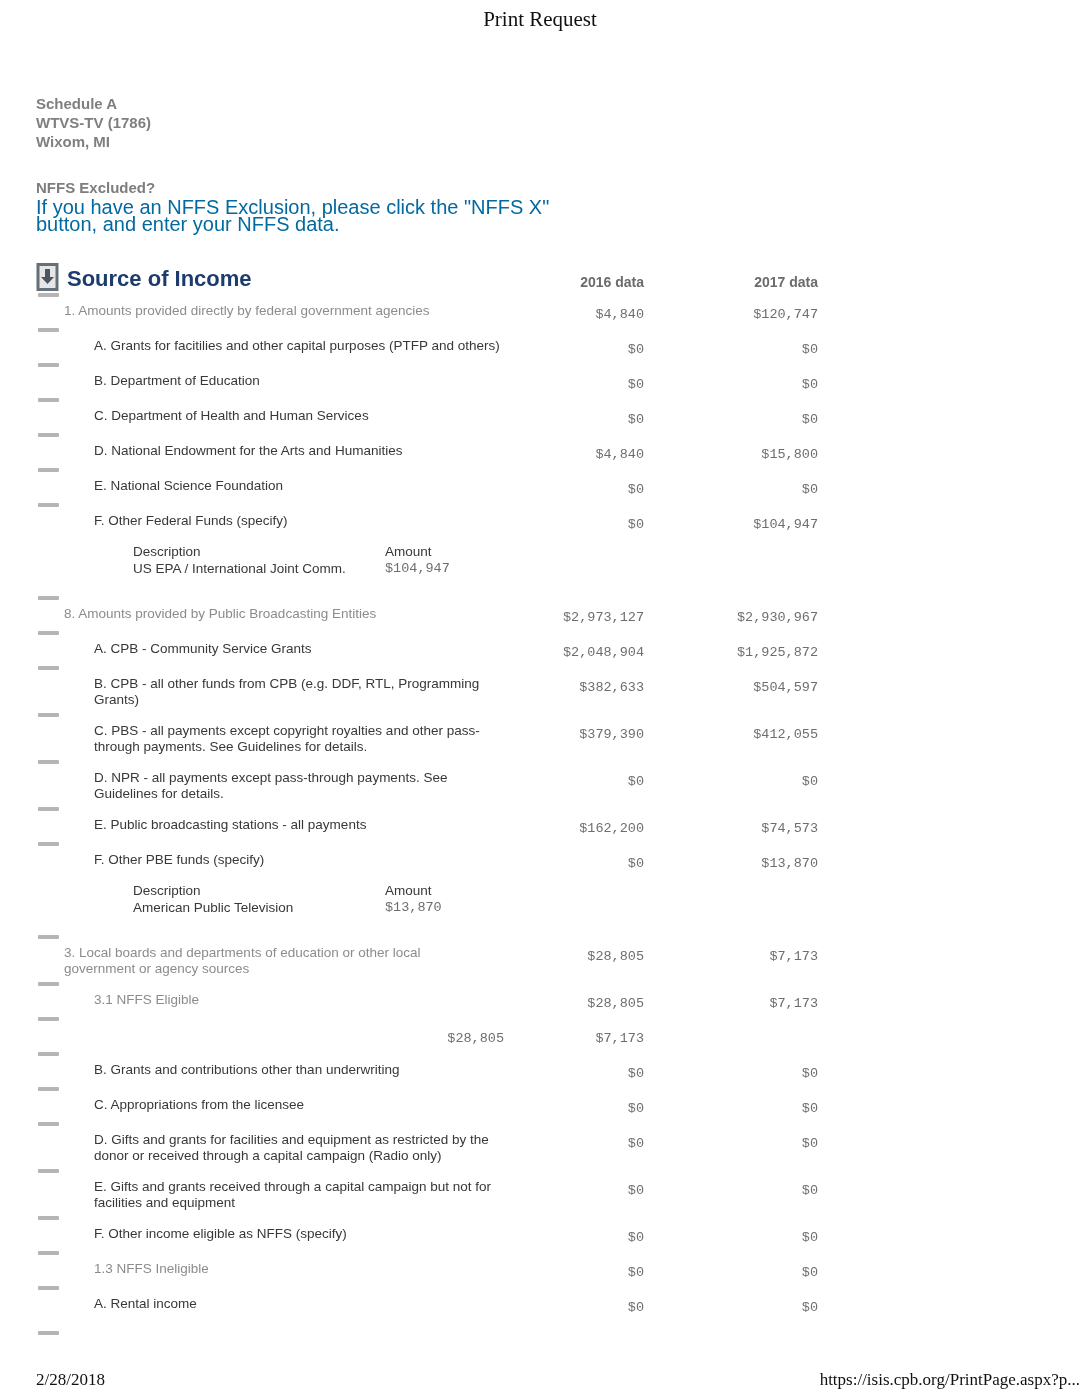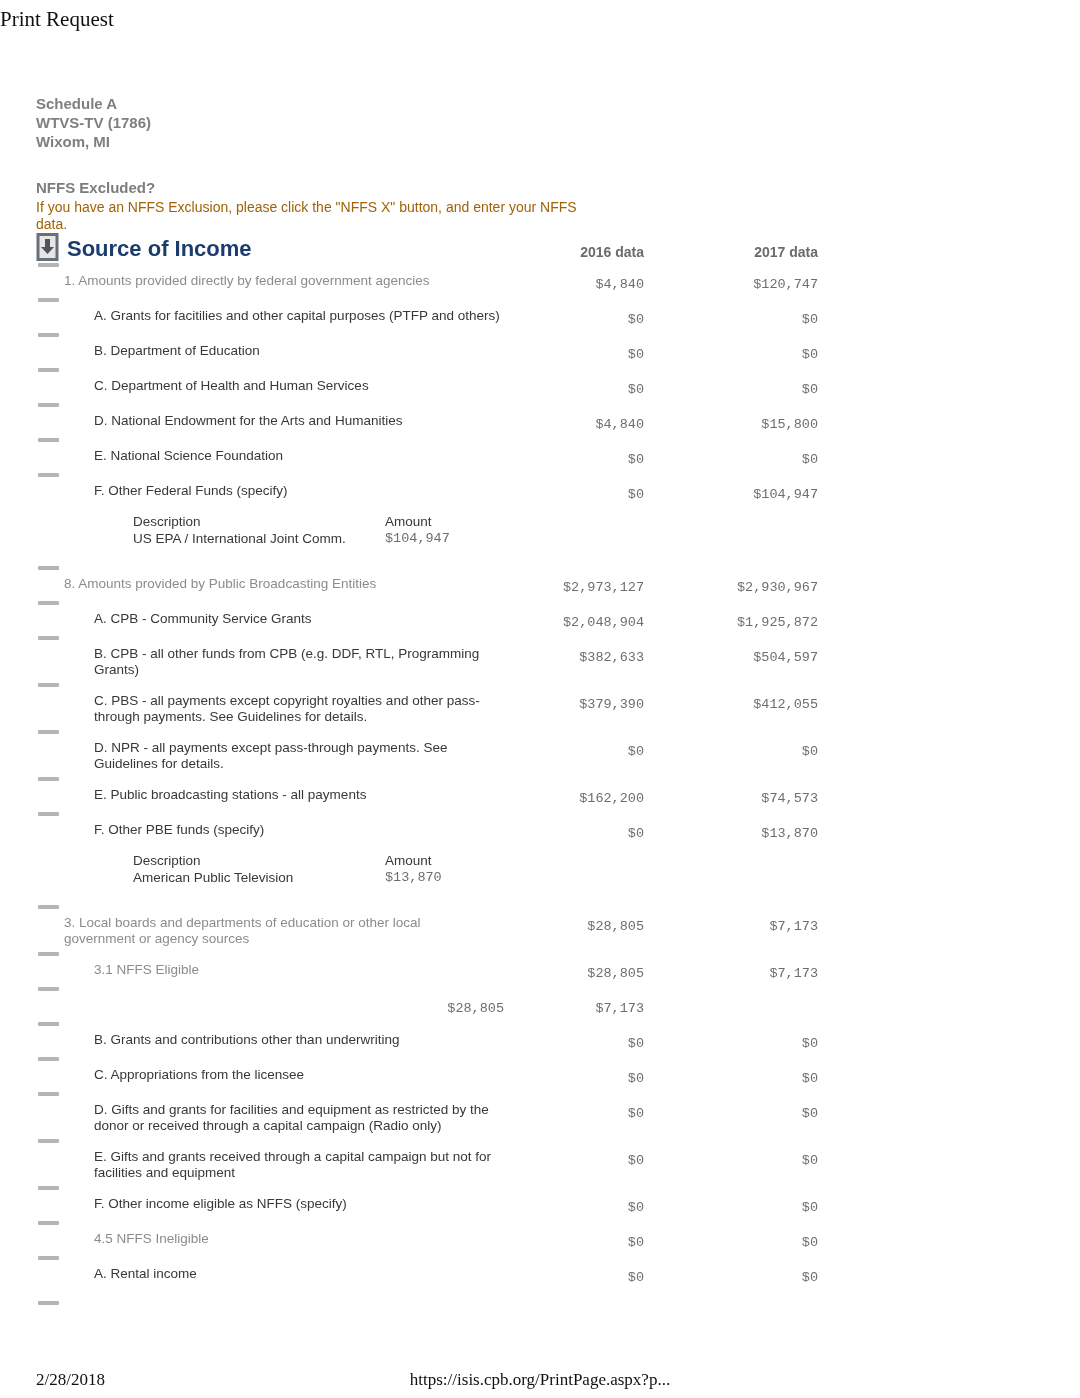--- a/index.html
+++ b/index.html
@@ -2,33 +2,33 @@
 <html><head>
 <meta charset="utf-8">
 <style>
   html,body{margin:0;padding:0;}
   body{
     width:1080px;height:1398px;position:relative;background:#ffffff;
     font-family:"Liberation Sans",sans-serif;overflow:hidden;
   }
   .doc-title{
     font-family:"Liberation Serif",serif;font-size:21px;color:#111;
-    padding-top:7px;
+    text-align:center;padding-top:7px;
   }
   .station-block{
     margin:62px 0 0 36px;color:#7f7f7f;font-weight:bold;
     font-size:15px;line-height:19px;
   }
   .nffs-block{margin:28px 0 0 36px;}
   .nffs-heading{font-size:15px;font-weight:bold;color:#7d7d7d;margin:0;}
-  .nffs-body{margin:3px 0 0 0;color:#a16207;font-size:14px;line-height:17px;max-width:575px;}
+  .nffs-body{margin:3px 0 0 0;color:#0369a1;font-size:20px;line-height:17px;max-width:575px;}
 
   .sec-header{
     display:grid;grid-template-columns:468px 140px 174px;
-    margin:2px 0 0 36px;align-items:end;
+    margin:32px 0 0 36px;align-items:end;
   }
   .sec-title-wrap{display:flex;align-items:flex-start;}
   .dl-icon{width:24px;height:29px;flex:0 0 auto;margin-top:-2px;}
   .sec-title{
     font-size:22px;font-weight:bold;color:#1c3c6e;margin:2px 0 0 7px;line-height:24px;
   }
   .col-head{
     text-align:right;font-weight:bold;color:#6b6b6b;font-size:14px;padding-bottom:2px;
   }
 
@@ -60,21 +60,21 @@
   .d-desc{color:#383838;font-size:13.5px;line-height:16px;margin-top:1px;}
   .d-amt{
     font-family:"Liberation Mono","DejaVu Sans Mono",monospace;
     color:#6e6e6e;font-size:13.5px;margin-top:1px;
   }
   .trailing-dash{margin:0 0 0 38px;width:21px;height:4px;background:#b5b5b5;border-radius:1px;}
 
   .footer{position:absolute;left:0;bottom:8px;width:100%;
     font-family:"Liberation Serif",serif;font-size:17px;color:#111;}
   .footer-date{position:absolute;left:36px;bottom:0;}
-  .footer-url{text-align:center;}
+  .footer-url{text-align:right;}
 </style>
 </head>
 <body>
 
 <div class="doc-title">Print Request</div>
 
 <div class="station-block">
   <div>Schedule A</div>
   <div>WTVS-TV (1786)</div>
   <div>Wixom, MI</div>
@@ -238,21 +238,21 @@
       <div class="val">$0</div>
     </div>
     <div class="row sub">
       <span class="dash"></span>
       <div class="label">F. Other income eligible as NFFS (specify)</div>
       <div class="val">$0</div>
       <div class="val">$0</div>
     </div>
     <div class="row subnum gap-md">
       <span class="dash"></span>
-      <div class="label">4.5 NFFS Ineligible</div>
+      <div class="label">1.3 NFFS Ineligible</div>
       <div class="val">$0</div>
       <div class="val">$0</div>
     </div>
     <div class="row sub">
       <span class="dash"></span>
       <div class="label">A. Rental income</div>
       <div class="val">$0</div>
       <div class="val">$0</div>
     </div>
   </div>

